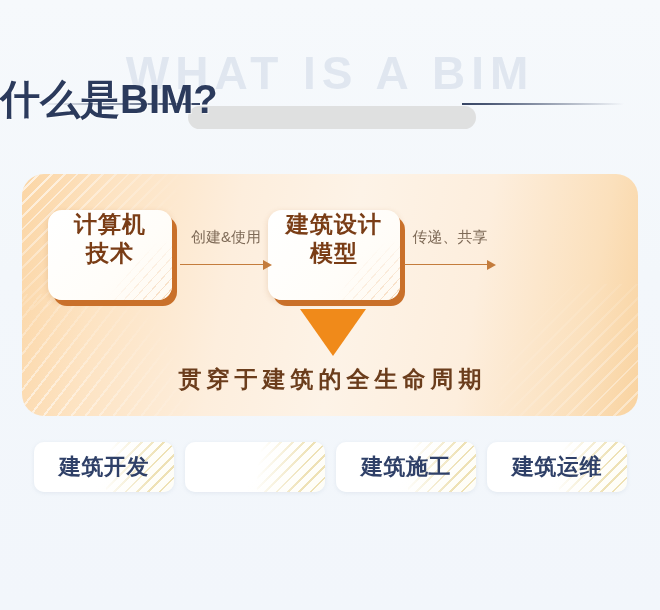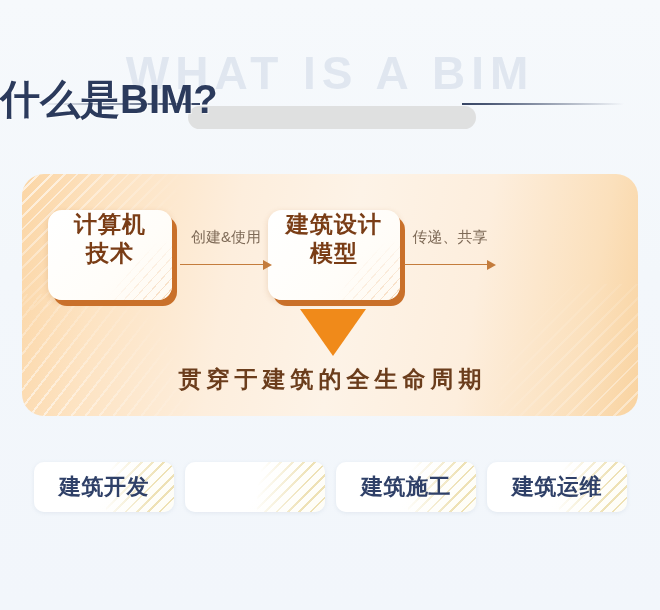--- a/index.html
+++ b/index.html
@@ -275,21 +275,20 @@
     top: 0;
     width: 140px;
     height: 50px;
     border-radius: 10px;
     background: linear-gradient(120deg, #ffffff 0%, #ffffff 52%, #fefdf6 100%);
     box-shadow: 0 1px 4px rgba(120,140,170,.14);
     display: flex;
     align-items: center;
     justify-content: center;
     overflow: hidden;
-    margin-top: 20px;
   }
   .phase-card .pc-deco {
     position: absolute;
     right: -10px;
     top: -6px;
     width: 78px;
     height: 64px;
     background: repeating-linear-gradient(
       -45deg,
       rgba(232,214,150,0) 0px,

